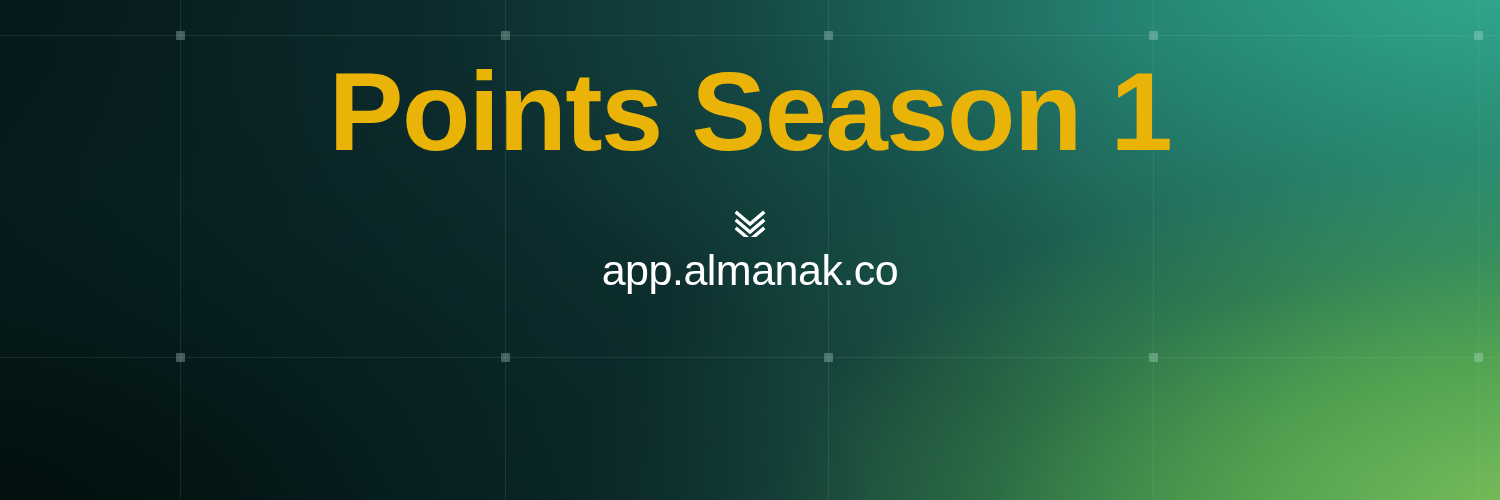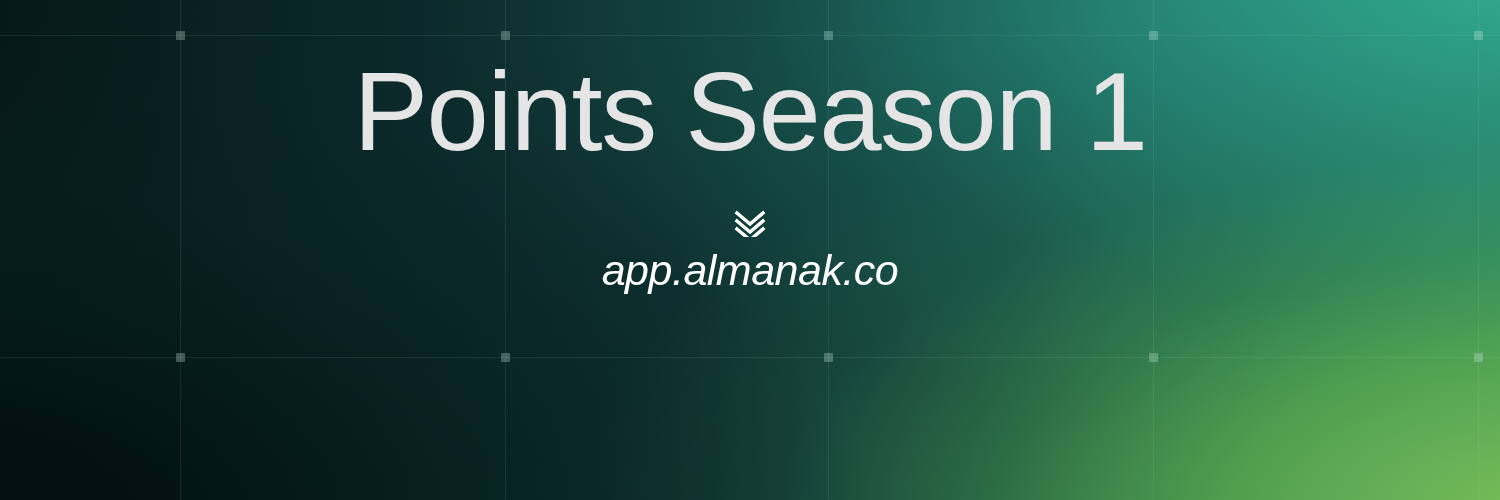--- a/index.html
+++ b/index.html
@@ -94,23 +94,23 @@
     flex-direction: column;
     align-items: center;
     justify-content: flex-start;
     padding-top: 52px;
     box-sizing: border-box;
   }
 
   .headline {
     margin: 0;
     text-align: right;
-    color: #e5e5e5;
+    color: #eab308;
     font-family: "Liberation Sans", sans-serif;
-    font-weight: 400;
+    font-weight: 700;
     font-size: 112px;
     line-height: 120px;
     letter-spacing: -1.5px;
   }
   .headline .line { display: block; }
 
   .cta-block {
     display: flex;
     flex-direction: column;
     align-items: center;
@@ -124,21 +124,20 @@
   }
 
   .url {
     margin: 8px 0 0 0;
     color: #ffffff;
     font-family: "Liberation Sans", sans-serif;
     font-weight: 300;
     font-size: 43px;
     line-height: 50px;
     letter-spacing: -0.5px;
-    font-style: italic;
   }
 </style>
 </head>
 <body>
 
 <div id="banner">
 
   <div class="bg-layer bg-base"></div>
   <div class="bg-layer bg-teal-glow"></div>
   <div class="bg-layer bg-green-glow"></div>

